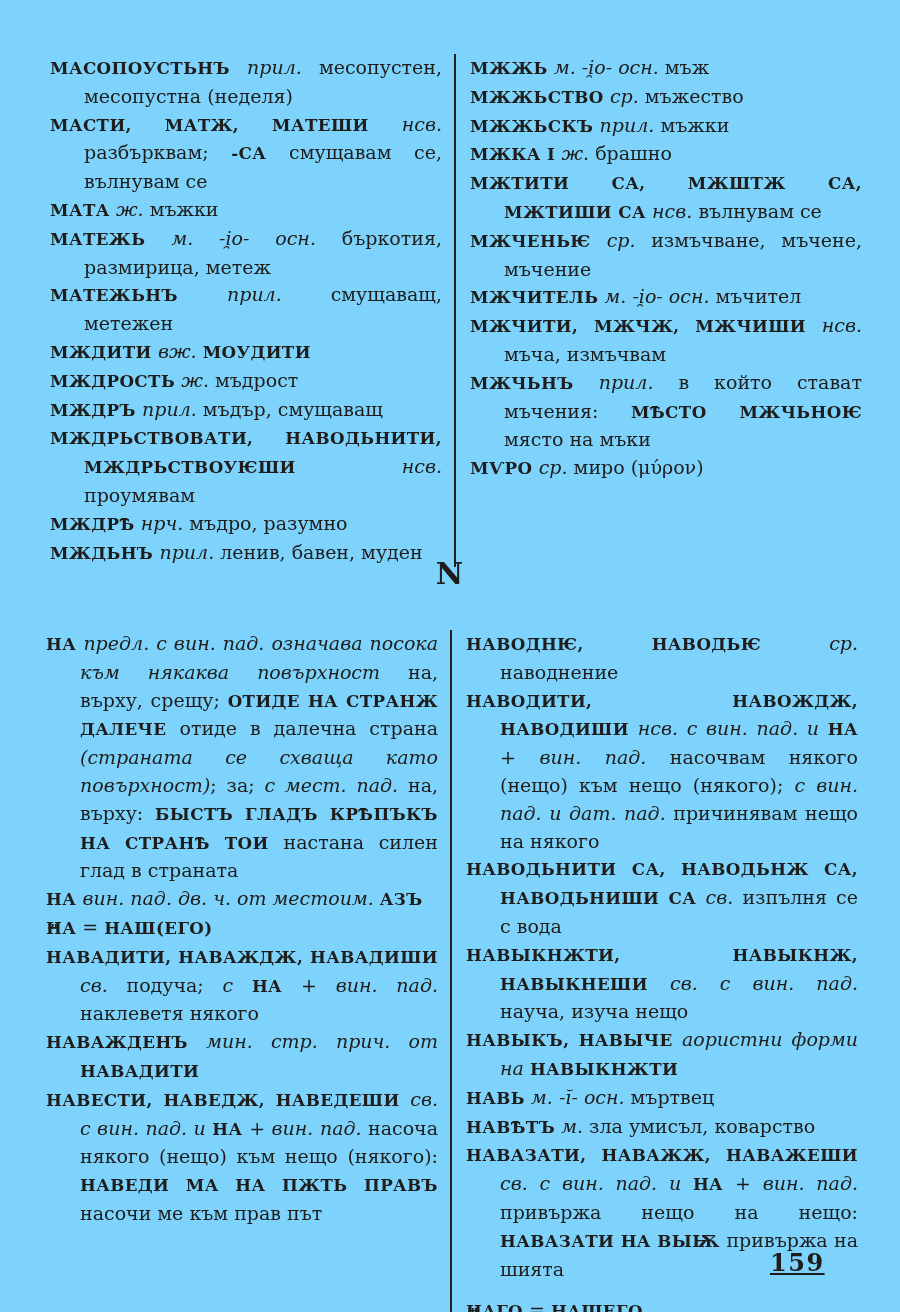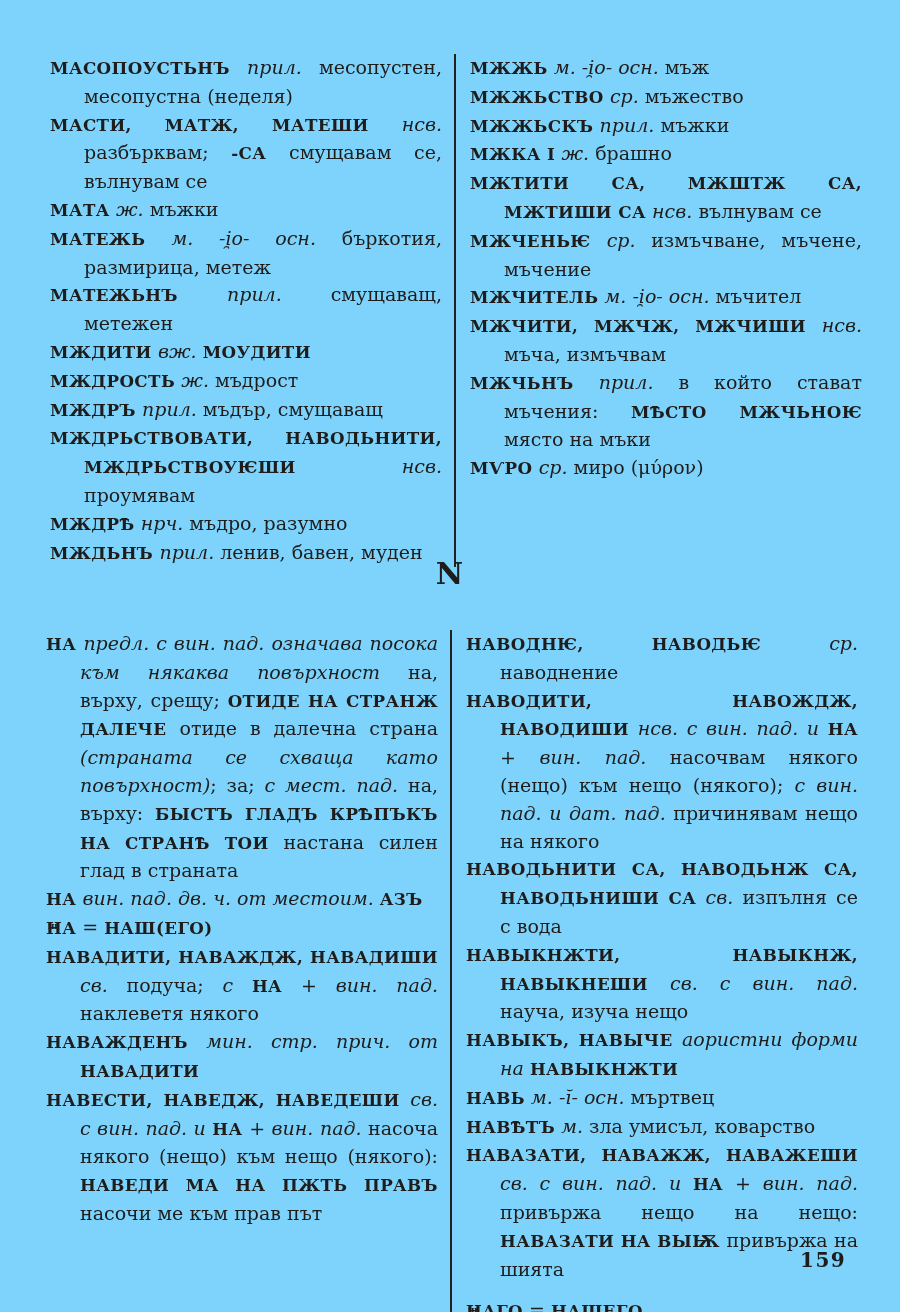--- a/index.html
+++ b/index.html
@@ -60,24 +60,25 @@
     left: 0;
     width: 900px;
     text-align: center;
     font-size: 30px;
     font-weight: 700;
     letter-spacing: 1px;
   }
   .page-number {
     position: absolute;
     top: 1248px;
-    left: 800px;
-    font-size: 20px;
+    left: 770px;
+    font-size: 24px;
     font-weight: 700;
     letter-spacing: 1.5px;
+    text-decoration: underline;
   }
 </style>
 </head>
 <body>
 
 <div class="page">
 
   <div class="section section-top">
     <div class="col col-gap-left">
         <div class="entry"><span class="seg-h">МАСОПОУСТЬНЪ </span><span class="seg-i">прил. </span><span class="seg-r">месопустен, месопустна (неделя)</span></div>

